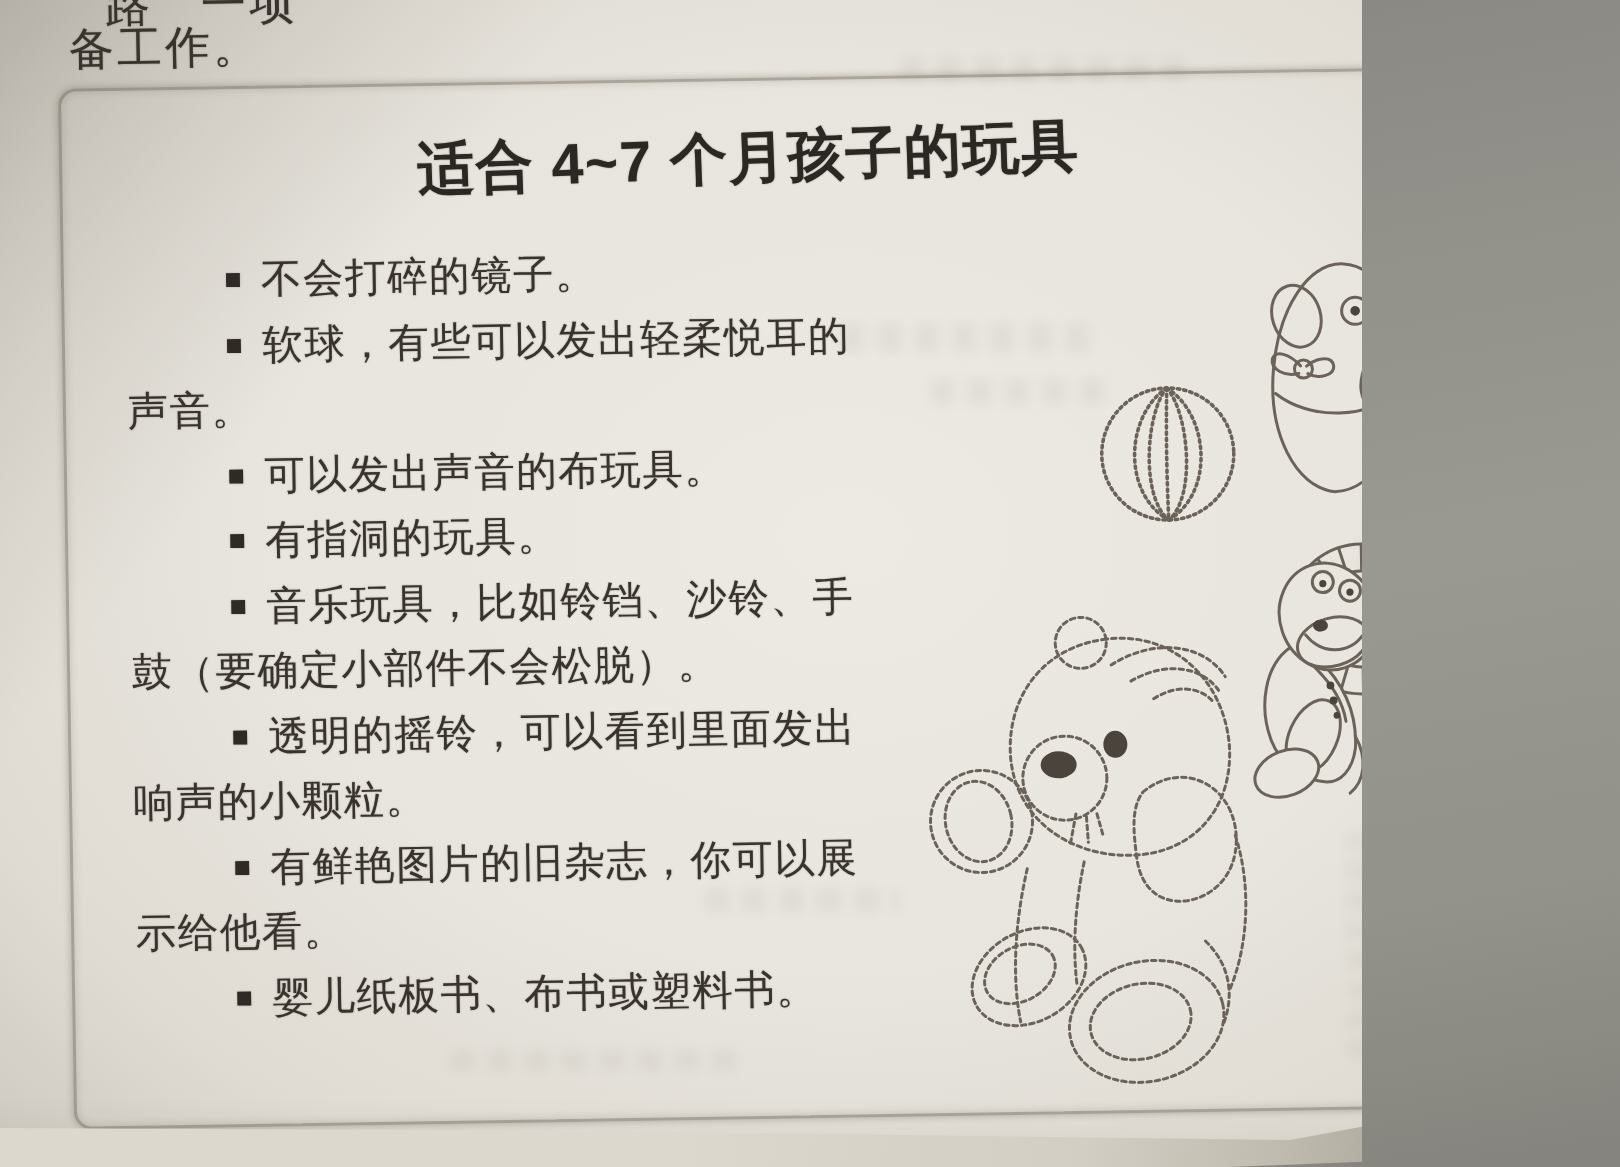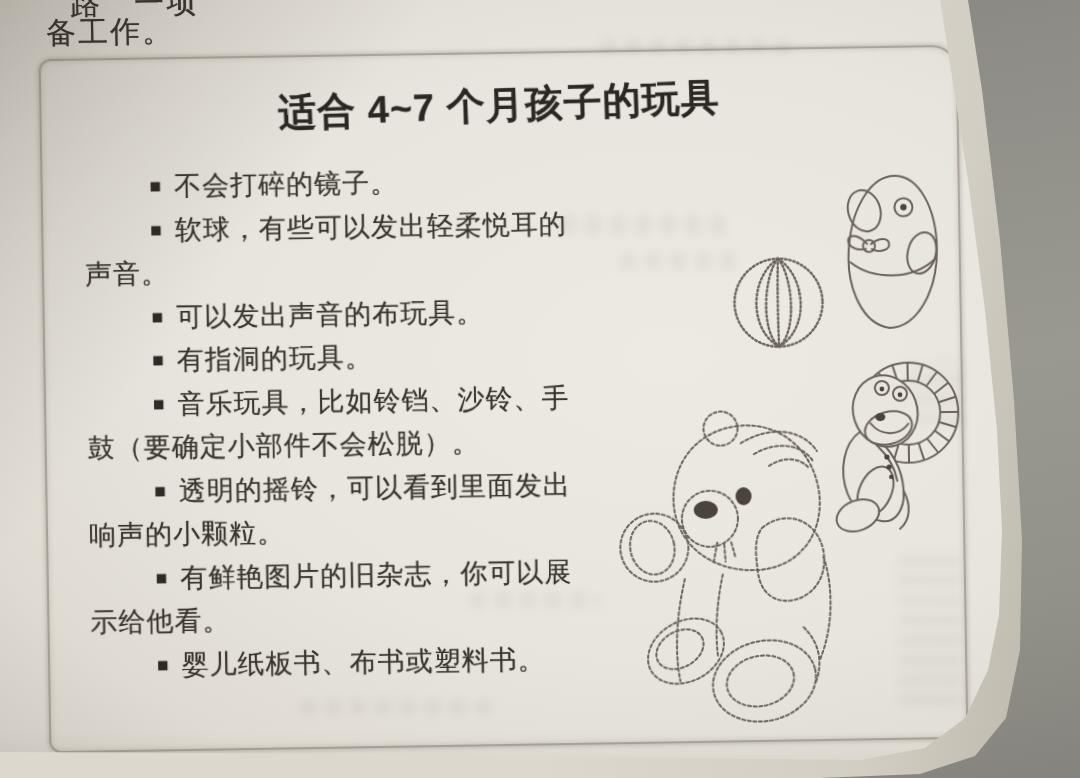--- a/index.html
+++ b/index.html
@@ -1,21 +1,21 @@
 <!DOCTYPE html>
 <html><head>
 <meta charset="utf-8">
 <style>
   html,body{margin:0;padding:0;}
   body{
     width:1080px;height:778px;overflow:hidden;
     background:linear-gradient(170deg,#7f7e78 0%,#8d8c86 22%,#9a9991 55%,#93928a 80%,#84837d 100%);
     font-family:"Liberation Serif","DejaVu Serif",serif;
   }
-  #stage{position:relative;width:1080px;height:778px;overflow:hidden;}
+  #stage{position:relative;width:908px;height:778px;overflow:hidden;}
 
   
   .under-page{
     position:absolute;inset:0;
     background:linear-gradient(100deg,#dcd8cd 55%,#d2cec3 82%,#c0bcb0 94%,#b3afa3 100%);
     clip-path:polygon(0 0,968px 0,982px 90px,1000px 240px,1014px 400px,1022px 540px,1020px 650px,1006px 718px,975px 756px,920px 774px,820px 778px,0 778px);
     filter:drop-shadow(7px 3px 6px rgba(58,56,50,.45));
   }
   .main-page{
     position:absolute;inset:0;

